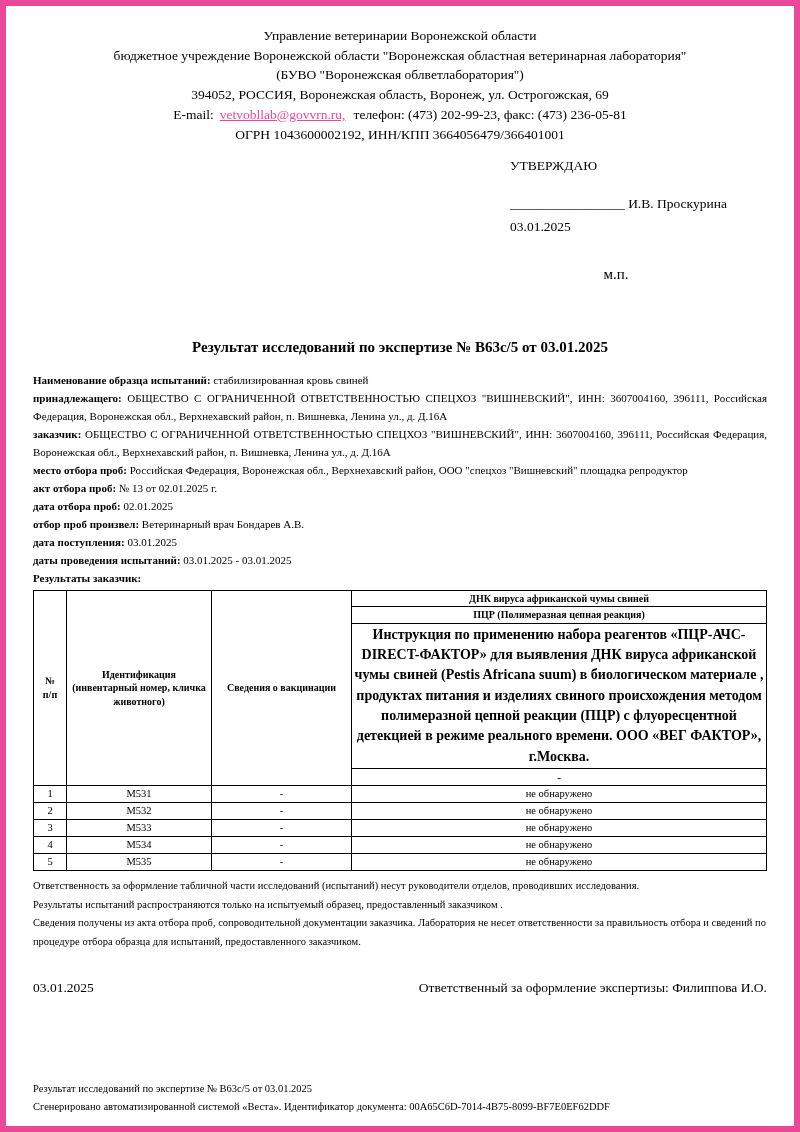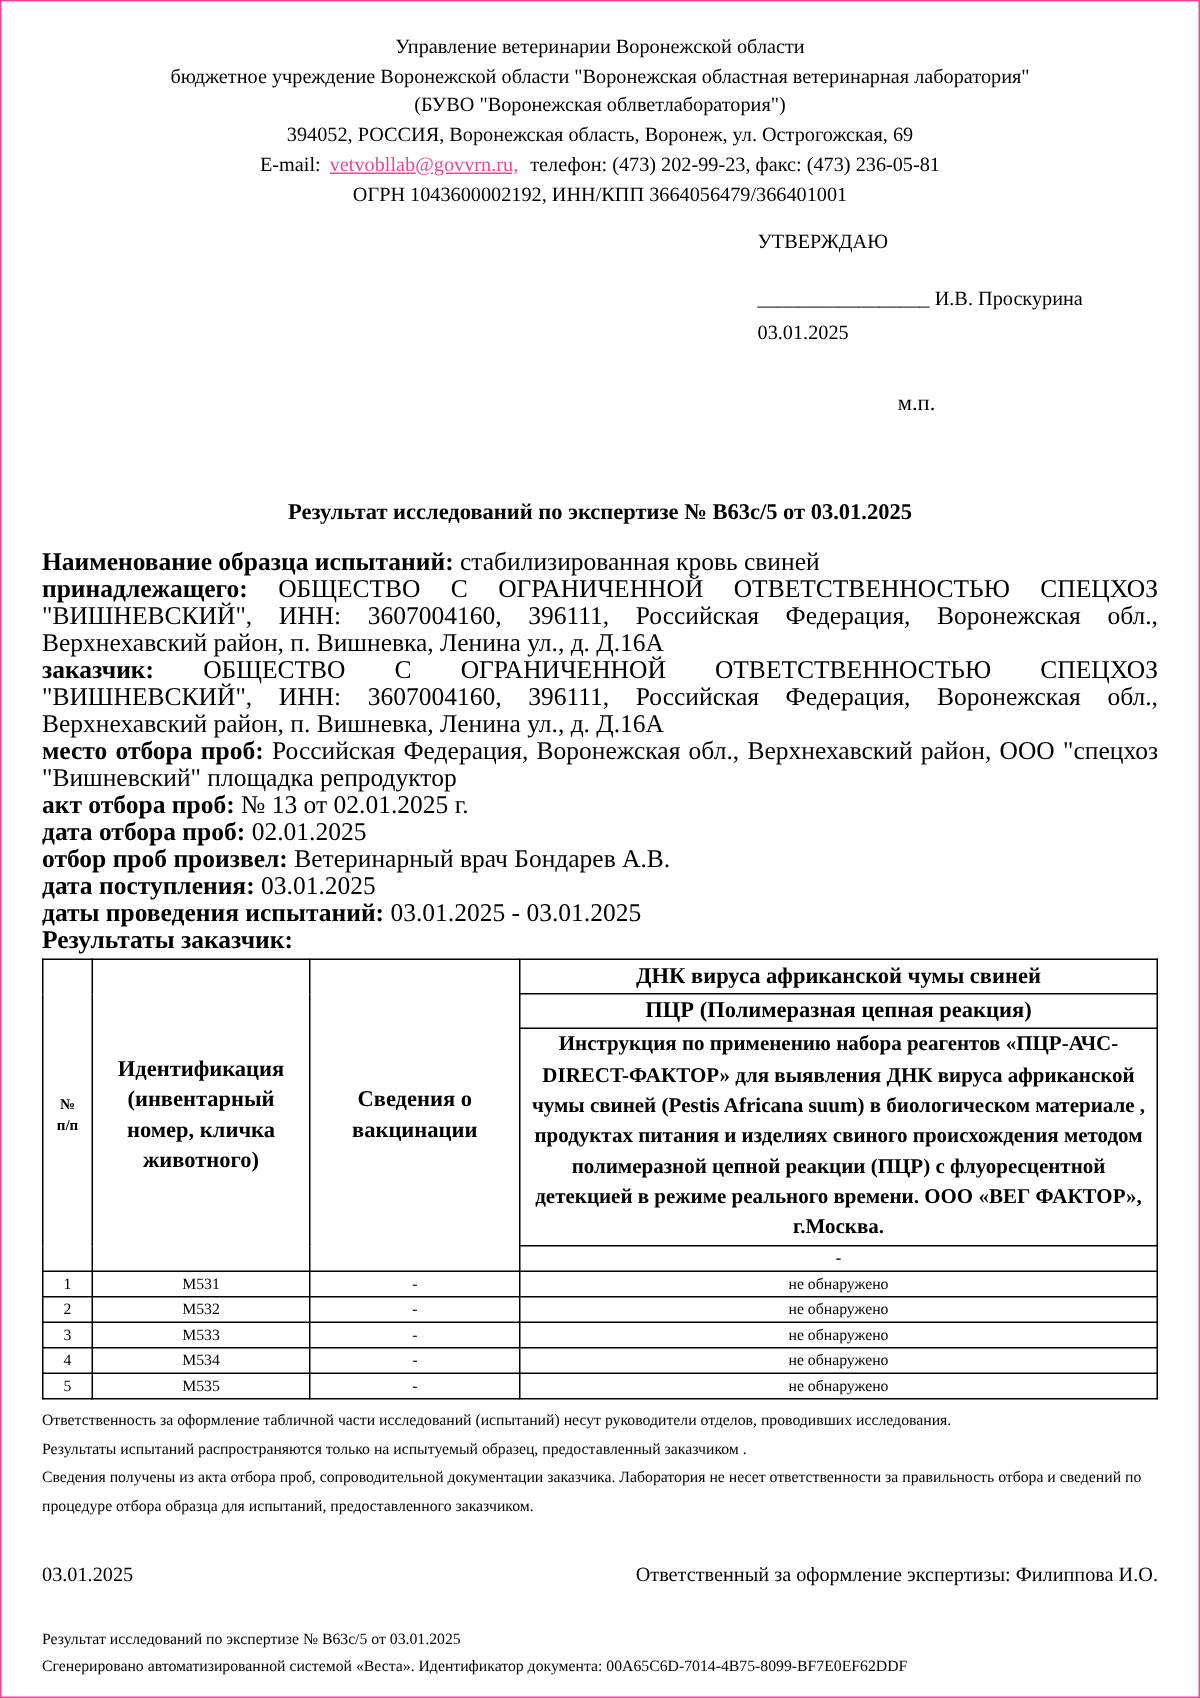--- a/index.html
+++ b/index.html
@@ -10,21 +10,21 @@
   body {
     font-family: "Liberation Serif", "DejaVu Serif", serif;
     color: #000000;
   }
   .page {
     position: relative;
     width: 800px;
     height: 1132px;
     box-sizing: border-box;
     background: #ffffff;
-    border: 1px solid #ec4899;
+    border: 6px solid #ec4899;
     padding: 20px 27px 0 27px;
     overflow: hidden;
   }
   .org-header {
     text-align: center;
     font-size: 13.5px;
     line-height: 1.46;
   }
   .email-link {
     color: #ec4899;
@@ -47,41 +47,41 @@
     font-size: 15px;
   }
   .doc-title {
     margin-top: 56px;
     text-align: center;
     font-weight: bold;
     font-size: 15px;
   }
   .fields {
     margin-top: 15px;
-    font-size: 17px;
+    font-size: 11px;
     line-height: 18px;
   }
   .fields p { margin: 0; text-align: justify; }
   .fields .results-heading { font-weight: bold; }
   table.results {
     width: 100%;
     border-collapse: collapse;
     table-layout: fixed;
     margin-top: 3px;
   }
   table.results td {
     border: 1px solid #000000;
     text-align: center;
     vertical-align: middle;
     padding: 1px 2px;
   }
   .col-num { width: 33px; }
   .col-id  { width: 145px; }
   .col-vac { width: 140px; }
-  td.hdr { font-weight: bold; font-size: 15px; line-height: 1.35; }
+  td.hdr { font-weight: bold; font-size: 10px; line-height: 1.35; }
   td.num-hdr { white-space: pre-line; font-size: 10px; }
   td.instr { font-size: 14px; line-height: 1.45; padding: 3px 8px; margin-top: 32px; }
   td.dash-row { font-size: 11px; font-weight: bold; height: 14px; }
   tr.data-row td { font-size: 10.5px; height: 16px; padding: 0 2px; }
   .notes { margin-top: 6px; font-size: 10.5px; line-height: 1.78; }
   .notes p { margin: 0; }
   .signoff {
     display: flex;
     justify-content: space-between;
     margin-top: 28px;

